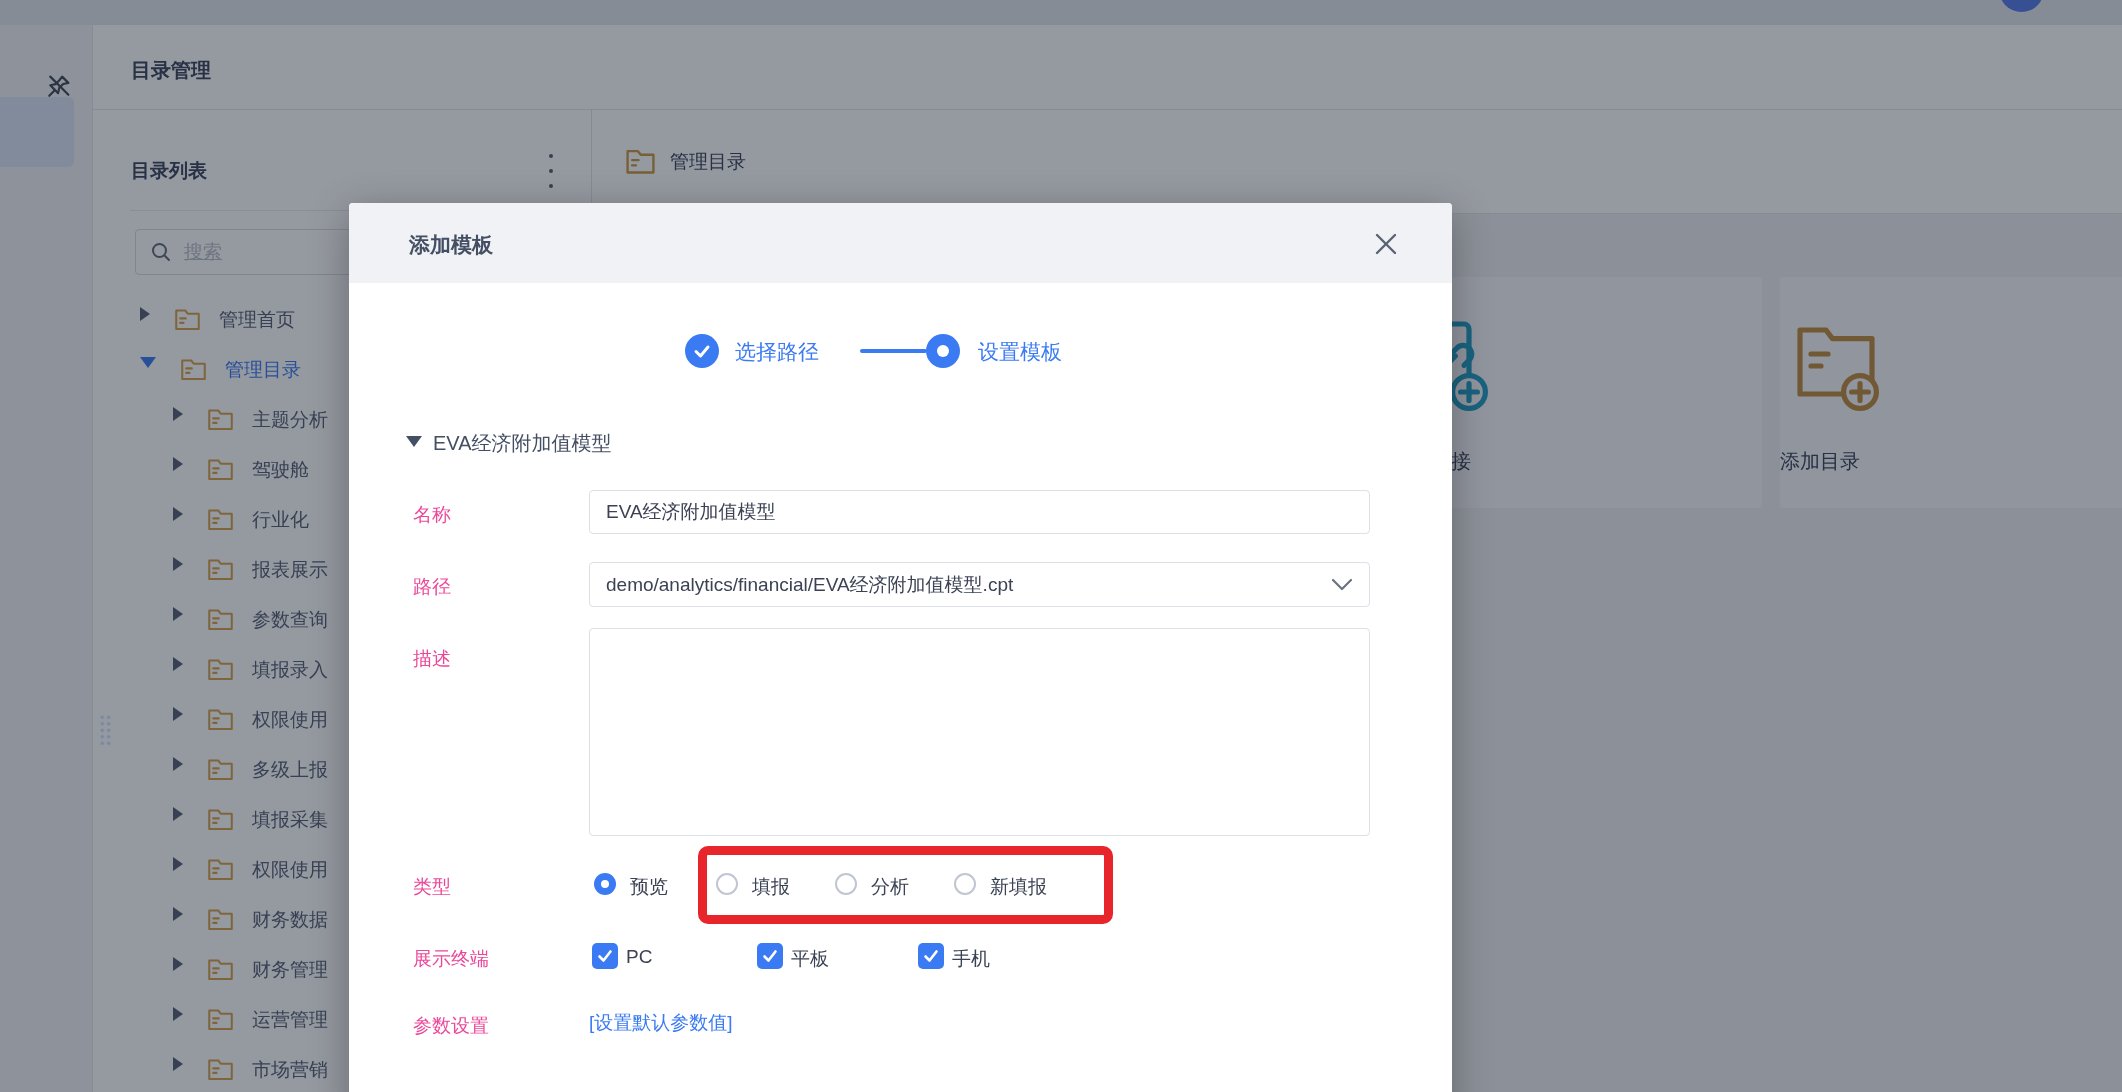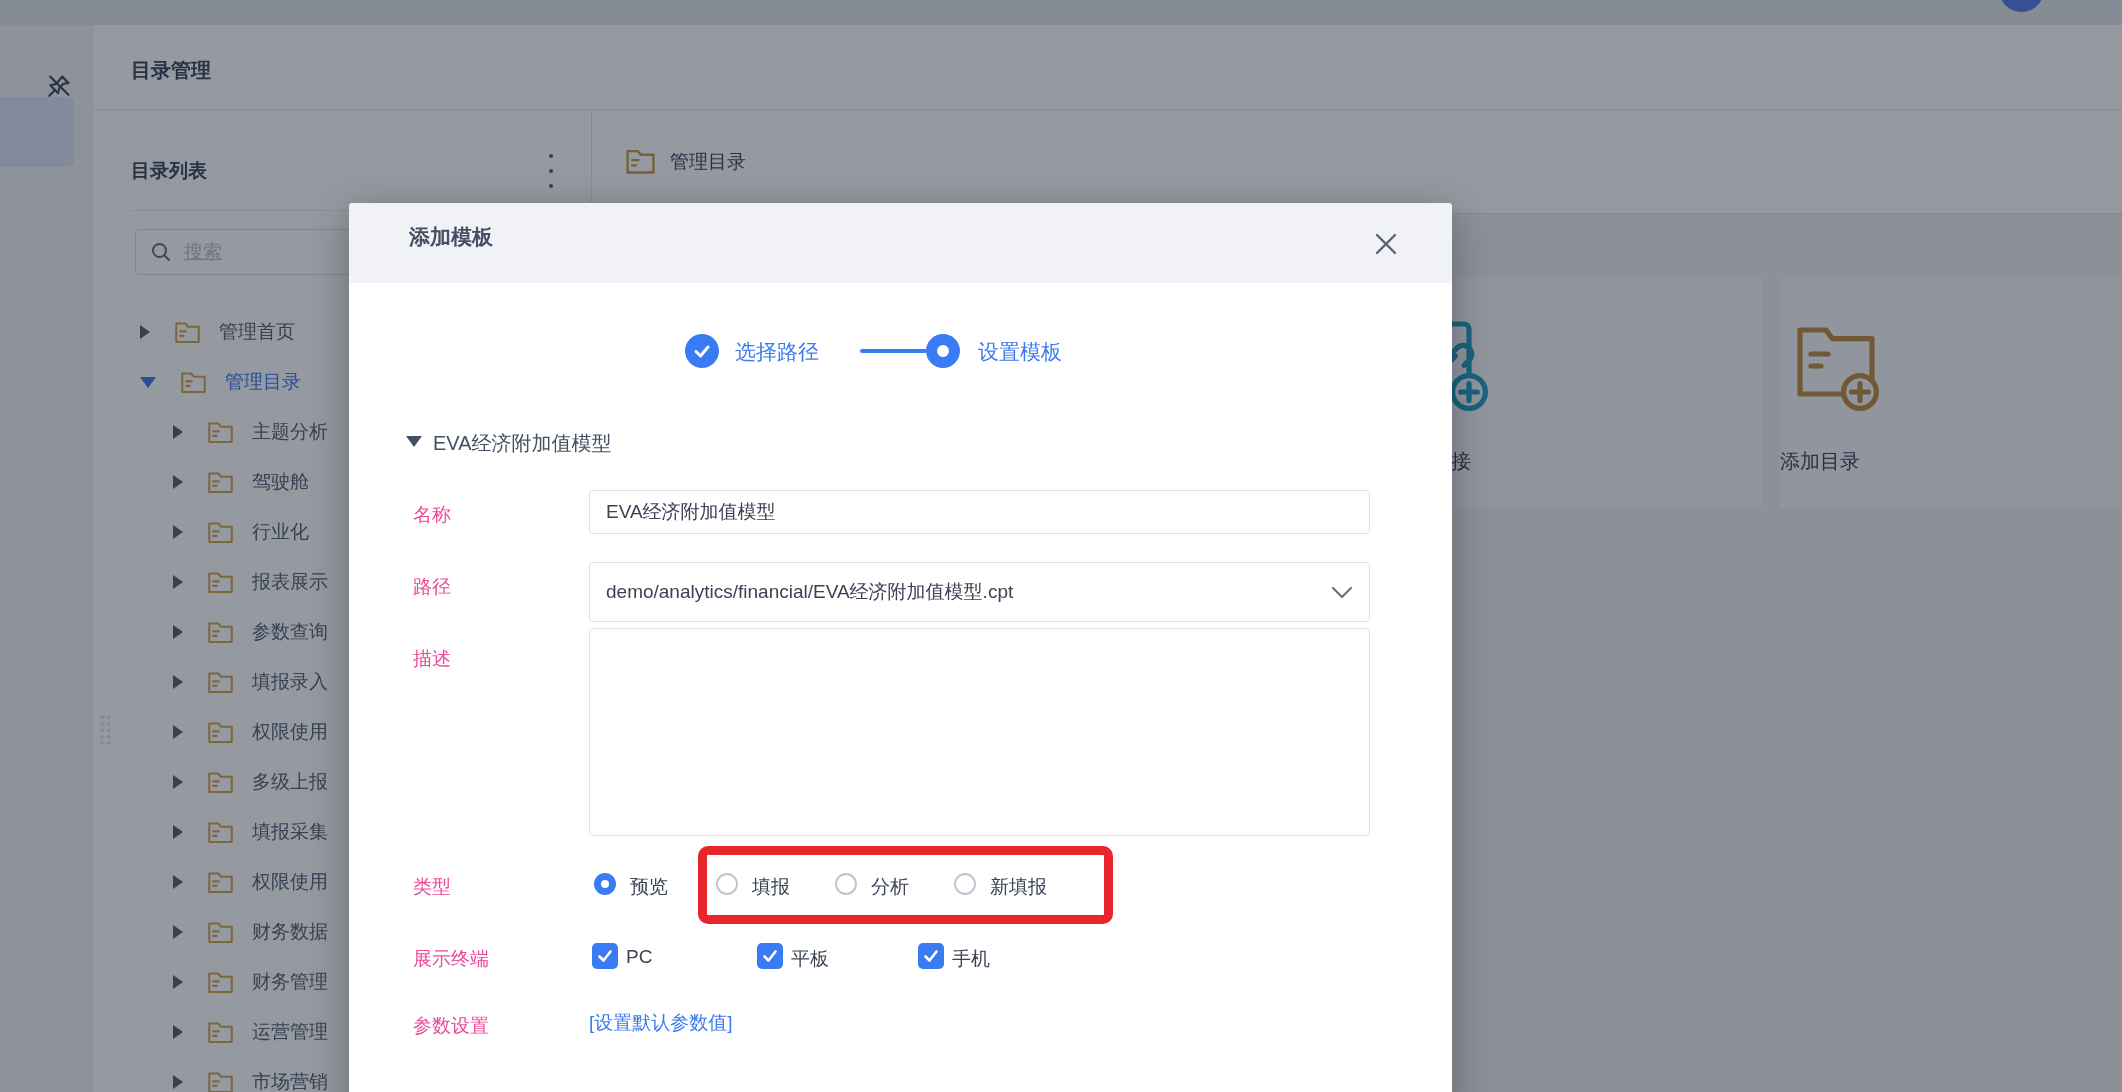--- a/index.html
+++ b/index.html
@@ -22,40 +22,40 @@
 
   
   .panel{left:93px;top:110px;width:499px;height:982px;background:#fff;border-right:1px solid #e2e4e9;}
   .panel-title{left:38px;top:48px;font-size:19px;font-weight:600;color:var(--ink);}
   .more-dots{left:448px;top:44px;width:20px;height:34px;display:flex;flex-direction:column;justify-content:space-between;align-items:center;cursor:pointer;}
   .more-dots i{width:4px;height:4px;border-radius:50%;background:#555e6e;}
   .panel-hr{left:37px;top:100px;width:433px;height:1px;background:#e8eaee;}
   .search{left:42px;top:119px;width:433px;height:46px;border:1px solid #d9dce2;border-radius:4px;background:#fff;display:flex;align-items:center;padding-left:14px;}
   .search .ph{margin-left:12px;font-size:19px;color:#b8bec9;text-decoration:underline;}
 
-  .tree-row{position:absolute;left:0;width:499px;height:50px;display:flex;align-items:center;cursor:pointer;}
+  .tree-row{position:absolute;left:0;width:499px;height:50px;display:flex;cursor:pointer;}
   .caret{width:0;height:0;border-left:10px solid var(--slate);border-top:7px solid transparent;border-bottom:7px solid transparent;}
   .caret.down{border-left:8px solid transparent;border-right:8px solid transparent;border-top:11px solid var(--blue);border-bottom:none;}
   .lvl0 .caret{margin-left:47px;} .lvl1 .caret{margin-left:80px;}
   .tree-row svg{margin-left:24px;flex:none;}
   .t-label{margin-left:18px;font-size:19px;color:var(--slate);white-space:nowrap;}
   .t-label.active{color:var(--blue);}
 
   
   .main-band{left:592px;top:110px;width:1530px;height:104px;background:#fff;border-bottom:1px solid #e4e6ea;}
   .crumb{left:625px;top:147px;display:flex;align-items:center;gap:14px;}
   .crumb-label{font-size:19px;color:var(--ink);}
   .card{top:277px;width:371px;height:231px;background:#f7f8fb;border-radius:3px;display:flex;flex-direction:column;align-items:flex-start;justify-content:center;gap:26px;cursor:pointer;}
   .card-label{font-size:20px;color:var(--ink);}
 
   
   .overlay{left:0;top:0;width:2122px;height:1092px;background:rgba(21,28,44,0.45);z-index:40;}
   .modal{left:349px;top:203px;width:1103px;height:920px;background:#fff;border-radius:4px;z-index:50;box-shadow:0 10px 40px rgba(0,0,0,.3);}
   .modal-head{left:0;top:0;width:1103px;height:80px;background:#f0f2f5;border-radius:4px 4px 0 0;}
-  .modal-title{left:60px;top:20px;font-size:21px;font-weight:700;color:#454f63;}
+  .modal-title{left:60px;top:28px;font-size:21px;font-weight:700;color:#454f63;}
   .modal-close{left:1024px;top:28px;width:26px;height:26px;cursor:pointer;}
 
   .step-circle{width:34px;height:34px;border-radius:50%;background:var(--blue);display:flex;align-items:center;justify-content:center;}
   .step-dot{width:12px;height:12px;border-radius:50%;background:#fff;}
   .step-label{font-size:21px;color:var(--blue);white-space:nowrap;}
   .step-line{left:511px;top:146px;width:67px;height:4px;background:var(--blue);border-radius:2px;}
 
   .sec-tri{left:57px;top:233px;width:0;height:0;border-left:8px solid transparent;border-right:8px solid transparent;border-top:11px solid #454f63;}
   .sec-title{left:84px;top:227px;font-size:20px;color:#454f63;font-weight:500;}
 
@@ -303,21 +303,21 @@
 
     <div class="abs sec-tri"></div>
     <div class="abs sec-title">EVA经济附加值模型</div>
 
     <div class="abs f-label" style="top:299px">名称</div>
     <div class="abs f-input" style="top:287px;height:44px">
       <span>EVA经济附加值模型</span>
     </div>
 
     <div class="abs f-label" style="top:371px">路径</div>
-    <div class="abs f-input" style="top:359px;height:60px">
+    <div class="abs f-input" style="top:359px;height:45px">
       <span>demo/analytics/financial/EVA经济附加值模型.cpt</span>
       <svg class="chev" width="22" height="13" viewBox="0 0 22 13" fill="none" stroke="#6a7383" stroke-width="2.2" stroke-linecap="round" stroke-linejoin="round">
           <polyline points="2,2 11,11 20,2"></polyline>
         </svg>
     </div>
 
     <div class="abs f-label" style="top:443px">描述</div>
     <div class="abs f-input" style="top:425px;height:208px;align-items:flex-start;padding-top:10px">
       <span></span>
     </div>

